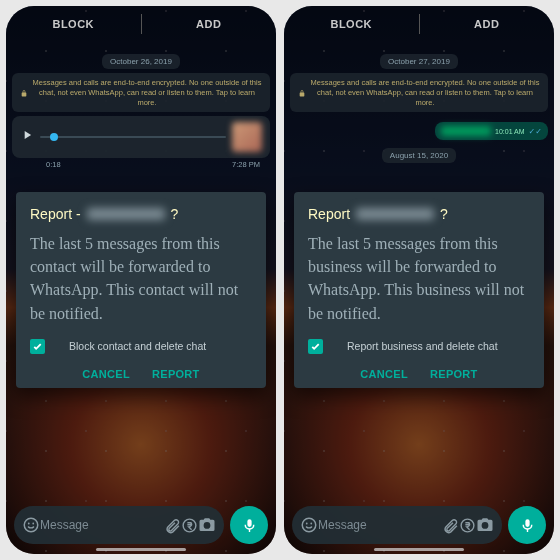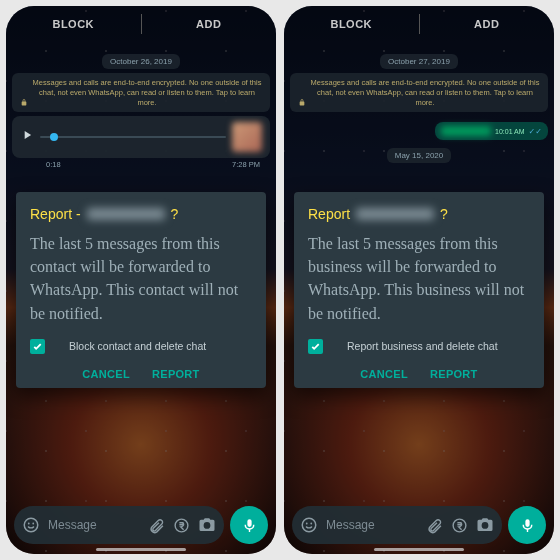--- a/index.html
+++ b/index.html
@@ -16,47 +16,47 @@
       radial-gradient(#fff 1px, transparent 1px) 10px 20px/60px 50px,
       radial-gradient(#dcd 1px, transparent 1px) 40px 40px/80px 70px;
       opacity:.25; pointer-events:none;}
   .dim { position:absolute; inset:0; background: rgba(0,0,0,.55); }
   .topbar { display:flex; align-items:center; height:36px; color:#c9c9c9; font-size:11px; font-weight:600; letter-spacing:.5px; position:relative; z-index:2;}
   .topbar .half { flex:1; text-align:center; }
   .topbar .sep { width:1px; height:20px; background:#555; }
   .chat { position:relative; z-index:2; padding:4px 6px; }
   .datepill, .encrypt { margin:4px auto; text-align:center; }
   .datepill span { display:inline-block; background:rgba(28,36,44,.9); color:#8aa0ab; font-size:8px; padding:3px 8px; border-radius:6px; }
-  .encrypt { background:rgba(28,36,44,.9); color:#b9a96b; font-size:7.5px; padding:5px 8px; border-radius:6px; line-height:1.3; display:flex; gap:4px; align-items:flex-end;}
+  .encrypt { background:rgba(28,36,44,.9); color:#b9a96b; font-size:7.5px; padding:5px 8px; border-radius:6px; line-height:1.3; display:flex; gap:4px; align-items:center;}
   .encrypt svg { flex-shrink:0; margin-top:1px;}
   .audiomsg { display:flex; align-items:center; background:rgba(30,38,46,.95); border-radius:8px; padding:6px 8px; gap:6px; margin-top:4px;}
   .audiomsg .play { color:#cfd8dc; }
   .audiomsg .track { flex:1; height:2px; background:#3a4a55; position:relative; border-radius:2px;}
   .audiomsg .track::before { content:""; position:absolute; left:10px; top:-3px; width:8px; height:8px; background:#34b7f1; border-radius:50%; }
   .audiomsg .thumb { width:30px; height:30px; border-radius:4px; background:linear-gradient(135deg,#c97,#a65); filter:blur(3px);}
   .smalltime { color:#8aa0ab; font-size:7.5px; }
   .outmsg { align-self:flex-end; margin-left:auto; background:#054d44; border-radius:8px; padding:4px 6px; display:flex; gap:4px; align-items:center; margin-top:6px; filter:brightness(.9);}
   .outmsg .blur { width:50px; height:10px; background:#0a6; border-radius:3px; filter:blur(3px);}
   .outmsg .t { color:#9fc; font-size:7px;}
   .outmsg .tick { color:#53bdeb; font-size:8px;}
   .inmsg { background:rgba(30,38,46,.95); border-radius:8px; padding:4px 8px; display:inline-flex; gap:8px; align-items:center; margin-top:6px;}
   .inmsg .blur { width:42px; height:9px; background:#6b7d87; border-radius:3px; filter:blur(3px);}
   .modal {
     position:absolute; left:10px; right:10px; top:186px;
     background:#2c3a42; border-radius:4px; padding:14px 14px 8px;
     box-shadow:0 8px 20px rgba(0,0,0,.6); z-index:5; color:#cdd6da;
   }
-  .modal h3 { font-size:14px; font-weight:500; color:#fde047; display:flex; align-items:center; gap:6px; margin-bottom:10px;}
+  .modal h3 { font-size:14px; font-weight:500; color:#fef9c3; display:flex; align-items:center; gap:6px; margin-bottom:10px;}
   .modal h3 .blur { display:inline-block; width:78px; height:12px; background:#7a8a92; border-radius:3px; filter:blur(4px);}
   .modal p { font-size:16px; line-height:1.45; color:#9fb0b8; margin-bottom:14px;font-family:Liberation Serif, serif;}
   .checkrow { display:flex; align-items:center; gap:24px; font-size:10.5px; color:#c5d0d5; margin-bottom:14px;}
   .checkbox { width:15px; height:15px; background:#00af9c; border-radius:2px; display:flex; align-items:center; justify-content:center;}
   .actions { display:flex; justify-content:center; gap:22px; font-size:11px; font-weight:600; color:#00af9c; letter-spacing:.3px;}
   .inputbar { position:absolute; left:8px; right:8px; bottom:10px; display:flex; gap:6px; align-items:center; z-index:2;}
-  .txtfield { flex:1; background:rgba(34,45,52,.95); border-radius:22px; height:38px; display:flex; align-items:center; padding:0 8px; gap:8px;}
+  .txtfield { flex:1; background:rgba(34,45,52,.95); border-radius:22px; height:38px; display:flex; align-items:center; padding:0 8px; gap:0;}
   .txtfield .ph { color:#7d8b93; font-size:12px; flex:1;}
   .iconbtn { color:#8b9aa2; display:flex; }
   .micbtn { width:38px; height:38px; border-radius:50%; background:#00af9c; display:flex; align-items:center; justify-content:center; color:#fff;}
   .homebar { position:absolute; bottom:3px; left:50%; transform:translateX(-50%); width:90px; height:3px; background:#ddd; border-radius:3px; opacity:.7; z-index:3;}
 </style>
 </head>
 <body>
 
 <div class="wrap">
 
@@ -165,21 +165,21 @@
           </svg>
         <span>Messages and calls are end-to-end encrypted. No one outside of this chat, not even WhatsApp, can read or listen to them. Tap to learn more.</span>
       </div>
       <div style="display:flex;justify-content:flex-end">
         <div class="outmsg">
           <span class="blur"></span>
           <span class="t">10:01 AM</span>
           <span class="tick">✓✓</span>
         </div>
       </div>
-      <div class="datepill"><span>May 15, 2020</span></div>
+      <div class="datepill"><span>August 15, 2020</span></div>
     </div>
 
     <div class="modal">
       <h3>
         <span>Report </span>
         <span class="blur"></span>
         <span>?</span>
       </h3>
       <p>The last 5 messages from this business will be forwarded to WhatsApp. This business will not be notified.</p>
       <div class="checkrow">

